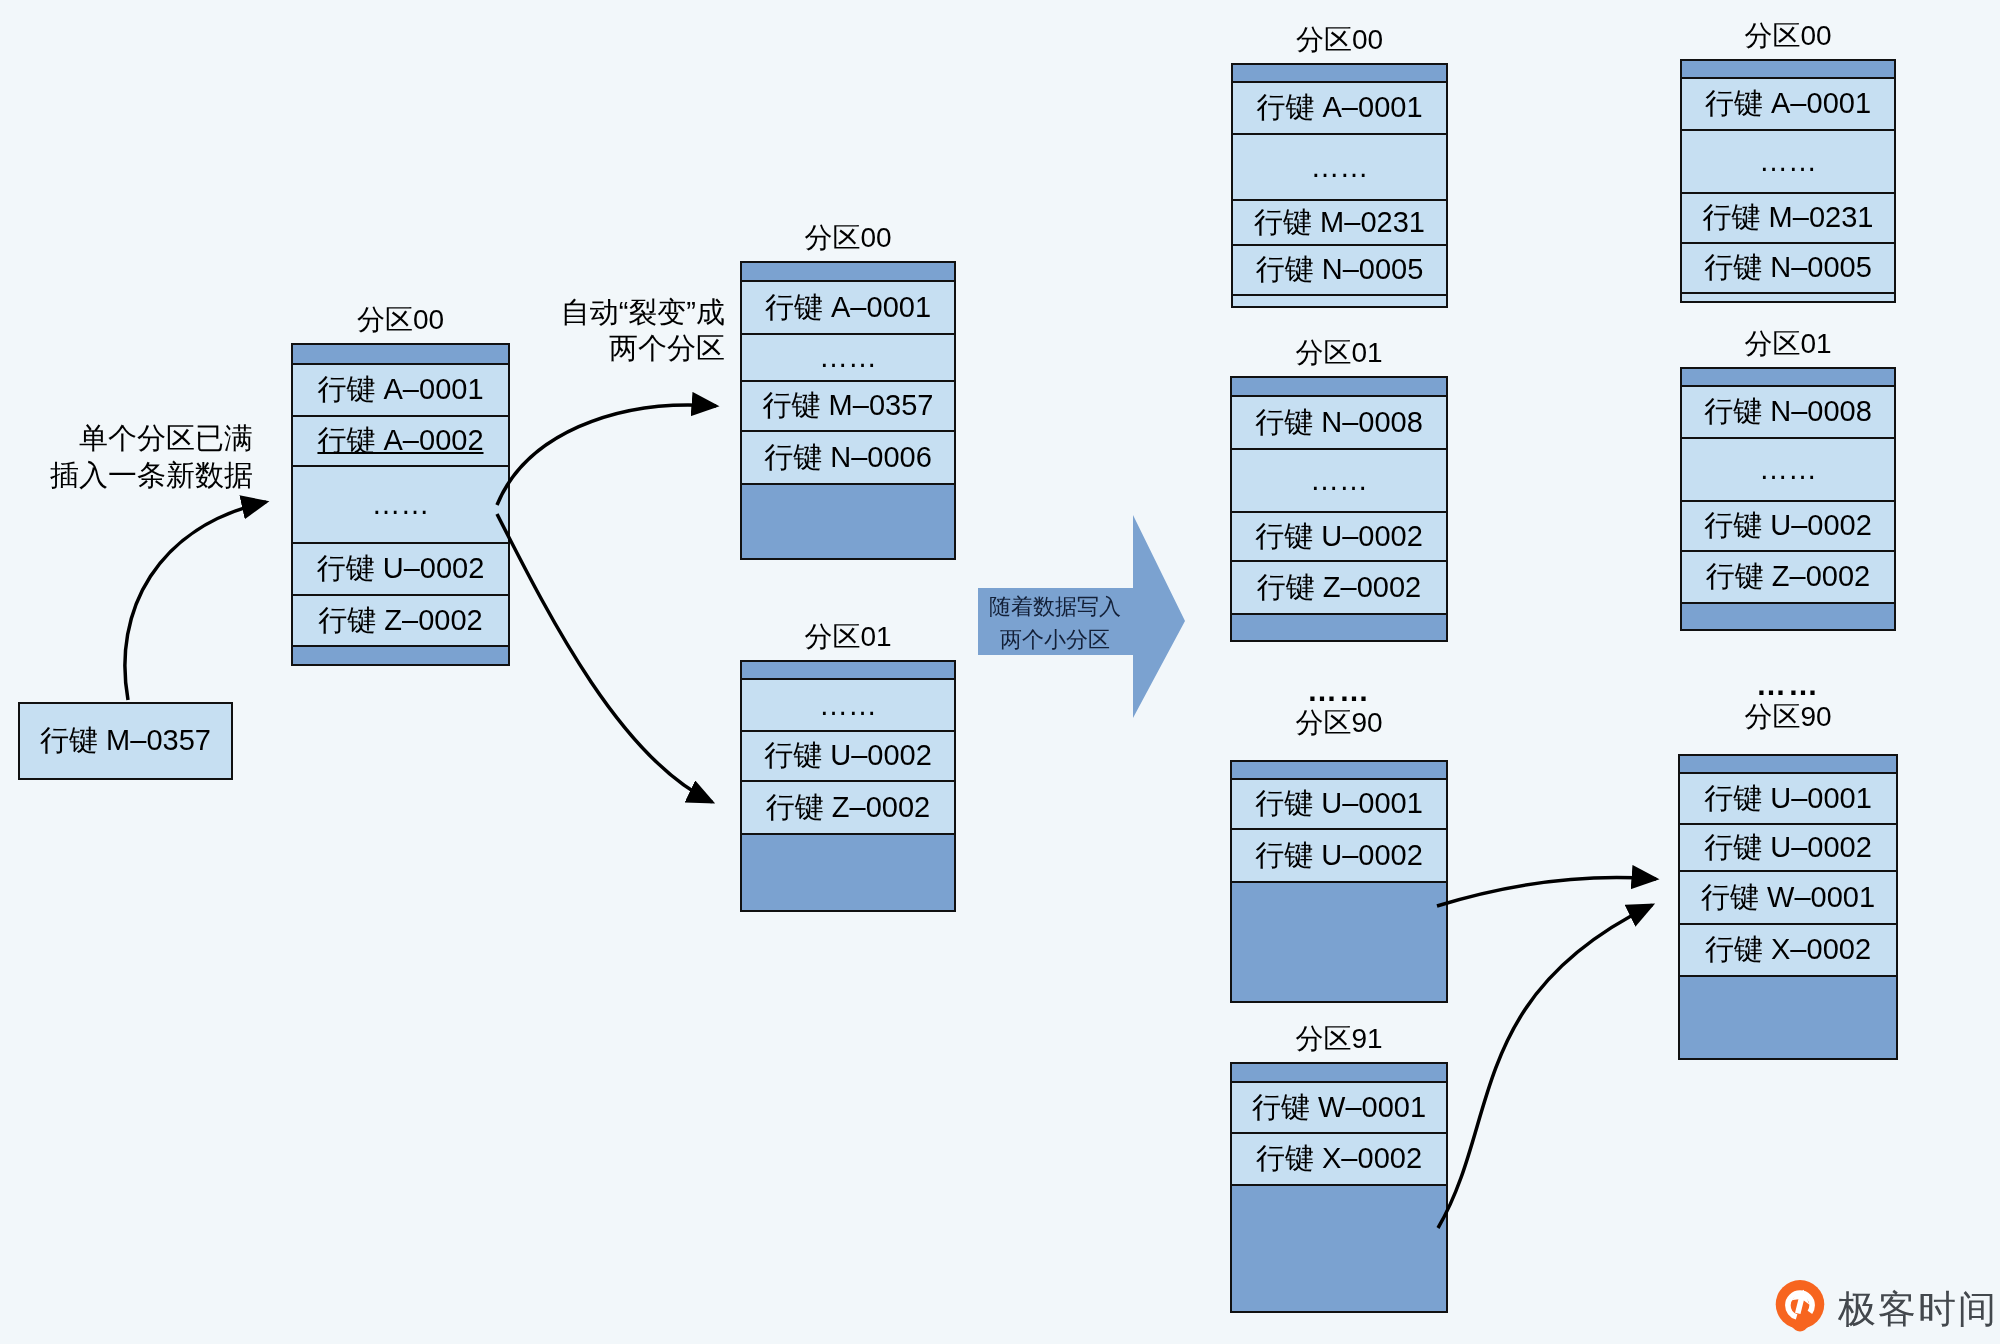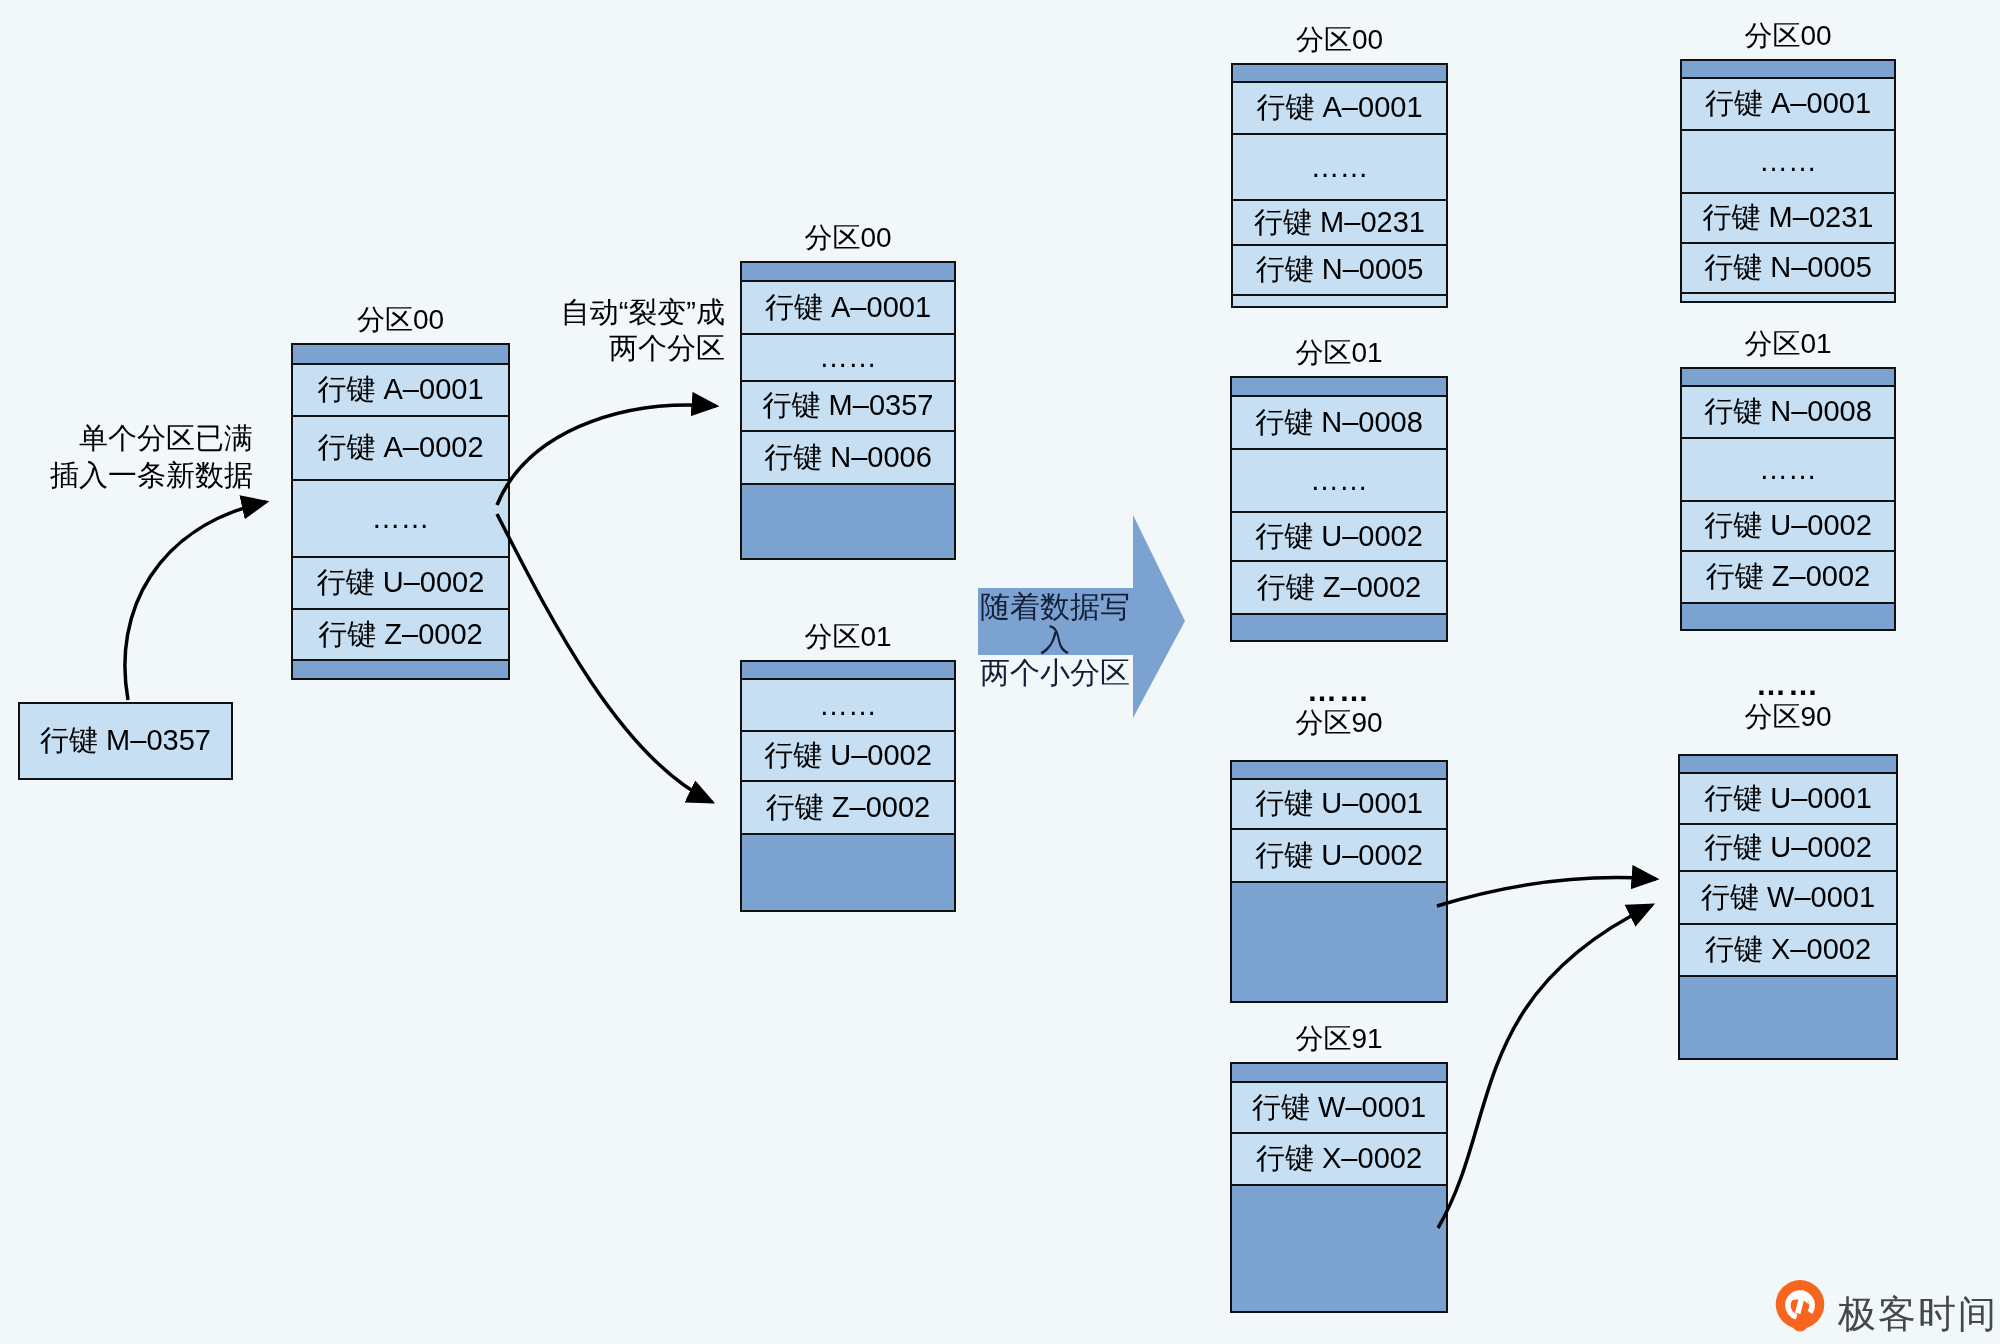--- a/index.html
+++ b/index.html
@@ -5,34 +5,34 @@
   html,body{margin:0;padding:0;}
   *{box-sizing:border-box;}
   .stage{
     position:relative;width:2000px;height:1344px;
     background:#f2f7fa;overflow:hidden;
     font-family:"Liberation Sans","DejaVu Sans",sans-serif;
     color:#000;
   }
   .arrows{position:absolute;left:0;top:0;z-index:3;pointer-events:none;}
   .note{position:absolute;z-index:4;text-align:right;font-size:29px;line-height:37px;color:#000;}
-  .bigarrow-text{position:absolute;z-index:4;text-align:center;font-size:30px;line-height:33px;color:#132038;}
+  .bigarrow-text{position:absolute;z-index:4;text-align:center;font-size:22px;line-height:33px;color:#132038;}
   .ptable{position:absolute;z-index:2;margin-left:13px;}
   .pt-label{text-align:center;font-size:28px;line-height:34px;color:#000;}
   .pt-dots{text-align:center;font-size:30px;line-height:26px;font-weight:700;letter-spacing:2px;}
   .pt-box{margin-top:6px;border:2px solid #111;display:flex;flex-direction:column;background:#c6dff2;}
   .pt-head{background:#7ba2d0;border-bottom:2px solid #111;}
   .pt-row{background:#c6dff2;border-bottom:2px solid #111;display:flex;align-items:center;justify-content:center;font-size:29px;}
   .pt-foot{background:#7ba2d0;}
   .pt-foot--light{background:#c6dff2;border-top:0;}
   .kv-box{
     position:absolute;z-index:2;border:2px solid #111;background:#c6dff2;
     display:flex;align-items:center;justify-content:center;font-size:29px;
   }
-  .logo{position:absolute;left:1772px;top:1278px;z-index:4;display:flex;align-items:flex-end;}
+  .logo{position:absolute;left:1772px;top:1278px;z-index:4;display:flex;align-items:center;}
   .logo-icon{width:56px;height:62px;}
   .logo-text{font-size:38px;font-weight:500;color:#43484d;margin-left:10px;letter-spacing:2px;}
 </style>
 </head>
 <body>
 
 <div class="stage">
 
   <svg class="arrows" width="2000" height="1344" viewBox="0 0 2000 1344">
     <defs>
@@ -64,21 +64,21 @@
     <div>两个小分区</div>
   </div>
 
   <div class="kv-box" style="left:18px;top:702px;width:215px;height:78px;">行键 M–0357</div>
 
   <div class="ptable" style="left:278px;top:303px;width:219px;">
     <div class="pt-label">分区00</div>
     <div class="pt-box">
       <div class="pt-head" style="height:20px;"></div>
       <div class="pt-row" style="height:52px;">行键 A–0001</div>
-      <div class="pt-row" style="height:64px;">行键 A–0002</div>
+      <div class="pt-row" style="height:50px;text-decoration:underline;">行键 A–0002</div>
       <div class="pt-row" style="height:77px;">……</div>
       <div class="pt-row" style="height:52px;">行键 U–0002</div>
       <div class="pt-row" style="height:51px;">行键 Z–0002</div>
       <div class="pt-foot" style="height:17px;"></div>
     </div>
   </div>
 
   <div class="ptable" style="left:727px;top:221px;width:216px;">
     <div class="pt-label">分区00</div>
     <div class="pt-box">

